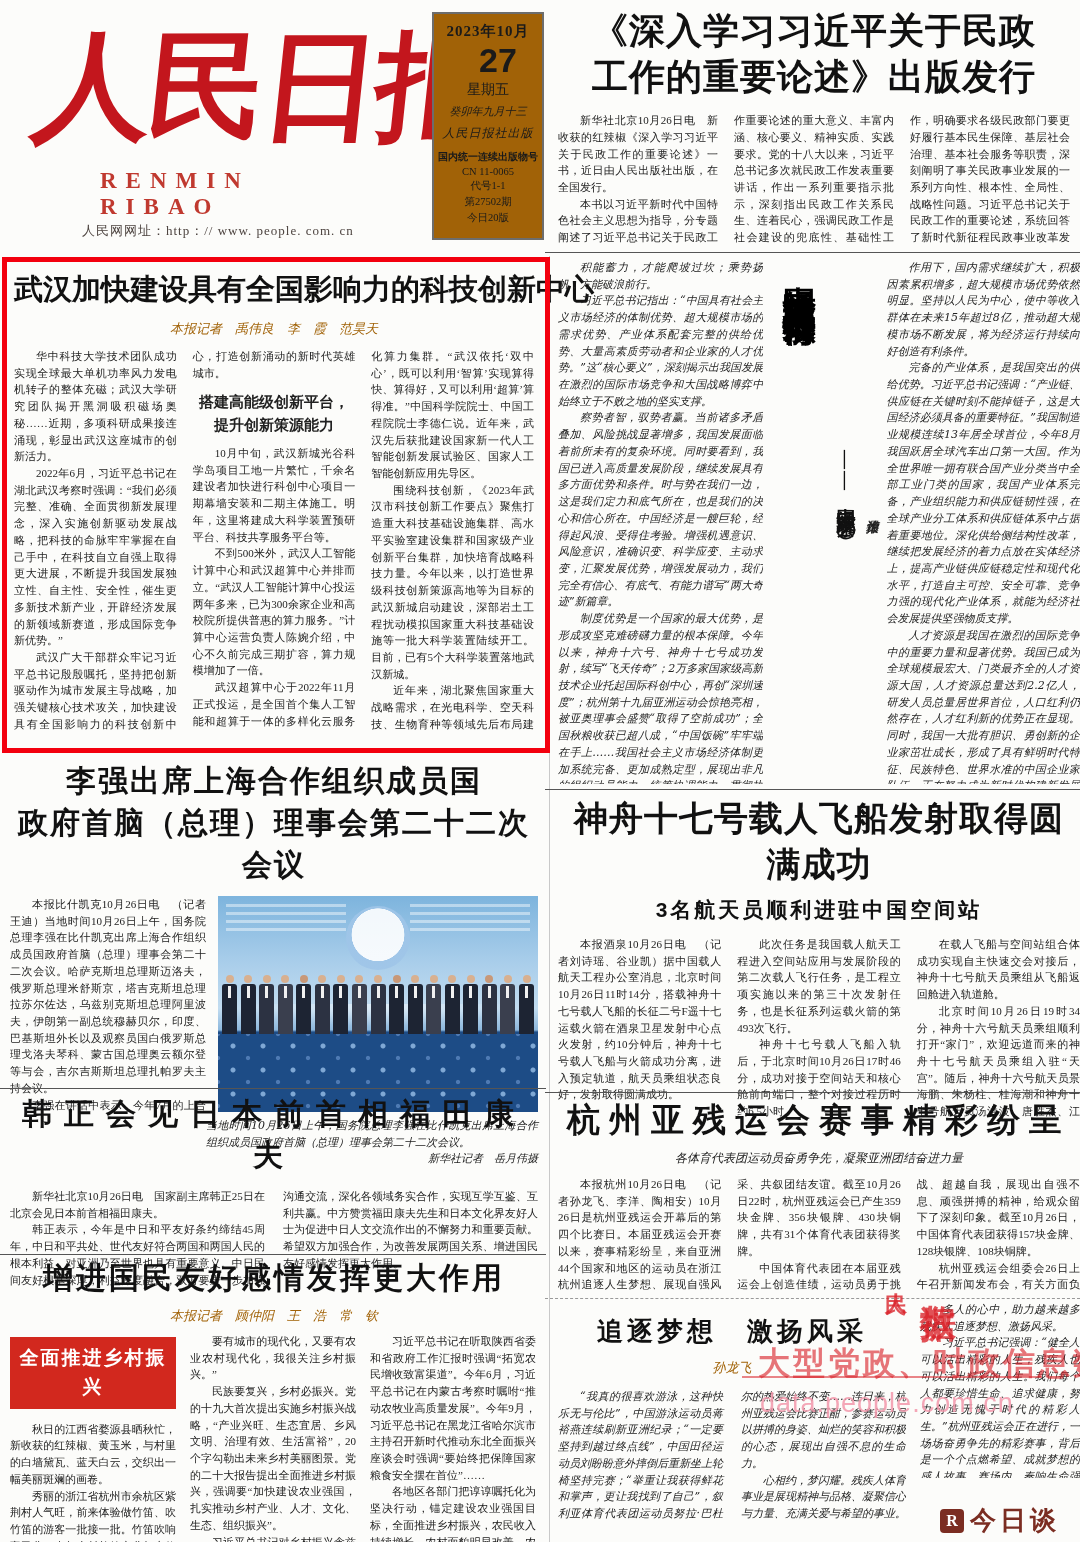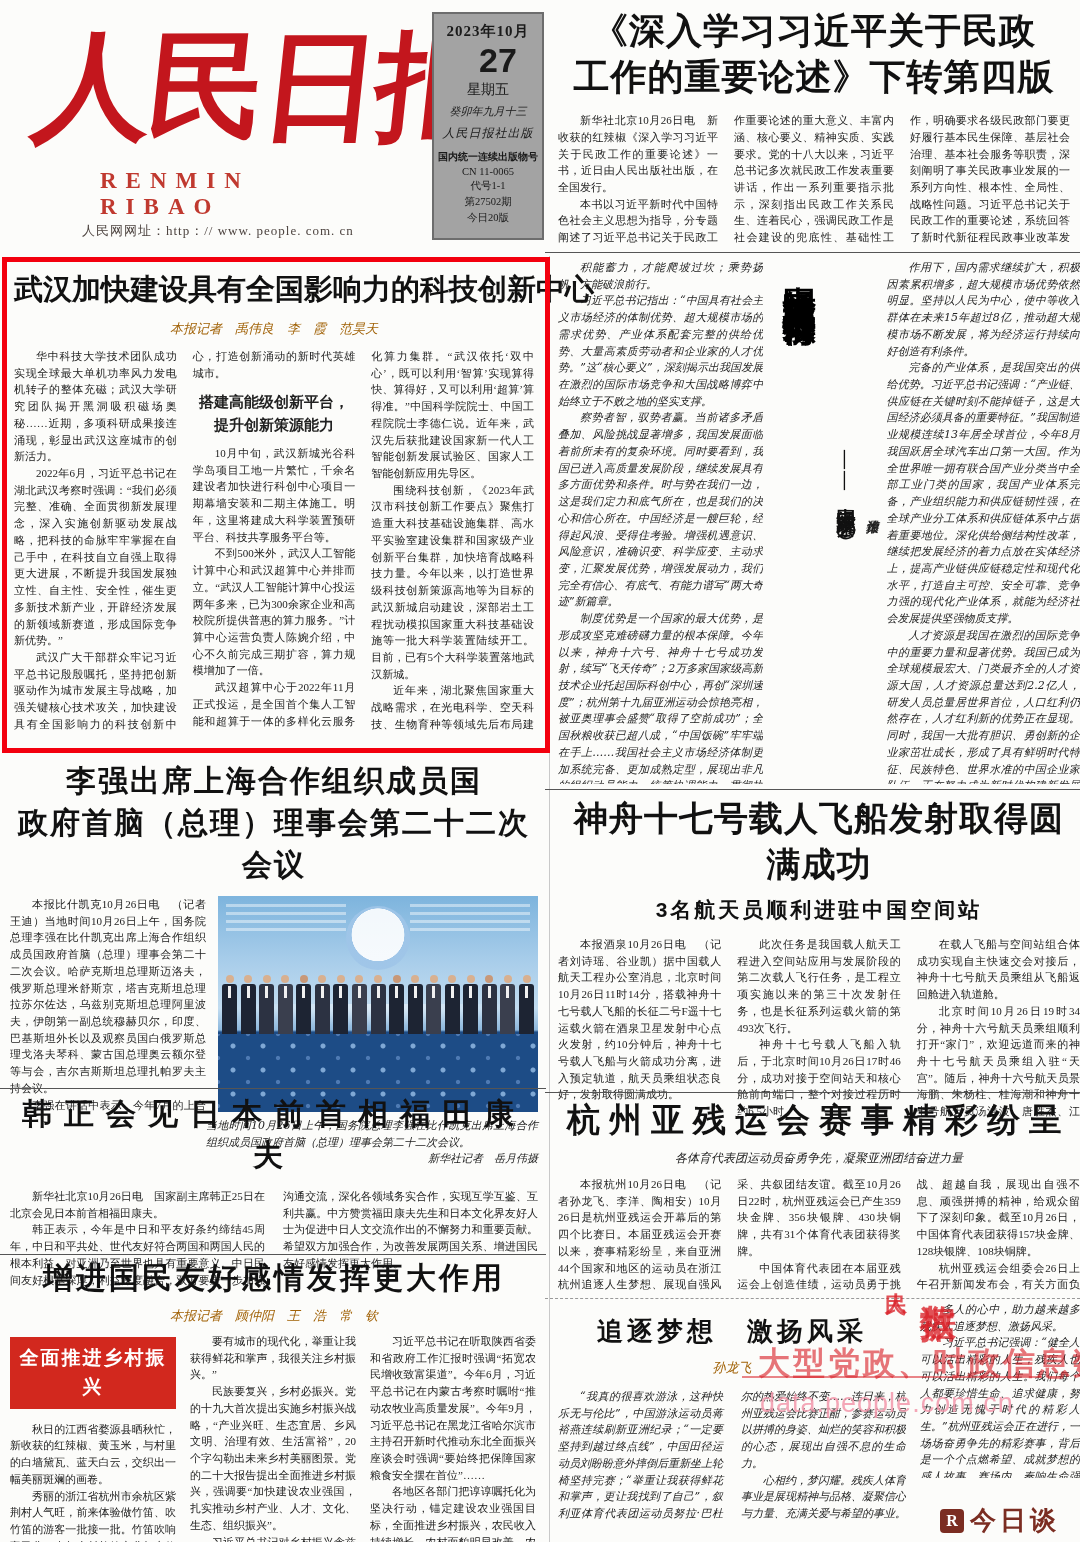--- a/index.html
+++ b/index.html
@@ -14,21 +14,21 @@
   .cols2{column-count:2;column-gap:18px;}
   .clip{overflow:hidden;}
 
   
   .logo-cn{left:34px;top:6px;width:400px;height:170px;color:#c3161d;
            font-family:"DejaVu Serif", serif;font-weight:900;font-size:118px;line-height:160px;
            letter-spacing:-4px;transform:skewX(-6deg);white-space:nowrap;}
   .logo-py{left:100px;top:168px;width:270px;color:#c0392f;font-family:"Liberation Serif", serif;
            font-weight:700;font-size:23px;letter-spacing:9px;}
   .site{left:82px;top:222px;width:320px;color:#4d4440;font-size:13px;letter-spacing:1px;}
-  .datebox{left:432px;top:12px;width:112px;height:228px;border:2px solid #6d6d6d;background:#a3a3a3;
+  .datebox{left:432px;top:12px;width:112px;height:228px;border:2px solid #6d6d6d;background:#a16207;
            text-align:center;padding-top:8px;box-sizing:border-box;}
   .datebox .d-month{font-size:15px;font-weight:700;letter-spacing:1px;}
   .datebox .d-day{font-size:34px;font-weight:700;line-height:1.15;font-family:"Liberation Sans", sans-serif;padding-left:20px;}
   .datebox .d-week{font-size:14px;margin-top:1px;}
   .datebox .d-lunar{font-size:11px;margin-top:5px;}
   .datebox .d-pub{font-size:12px;margin-top:6px;letter-spacing:1px;}
   .datebox .d-issn-t{font-size:10px;font-weight:700;margin-top:8px;}
   .datebox .d-sm{font-size:10.5px;margin-top:2px;}
 
   
@@ -167,21 +167,21 @@
     <div class="d-issn-t">国内统一连续出版物号</div>
     <div class="d-sm">CN 11-0065</div>
     <div class="d-sm">代号1-1</div>
     <div class="d-sm">第27502期</div>
     <div class="d-sm">今日20版</div>
   </div>
 
   <div class="abs a-minzheng">
     <div class="h-sans hl">
       <div>《深入学习习近平关于民政</div>
-      <div>工作的重要论述》下转第四版</div>
+      <div>工作的重要论述》出版发行</div>
     </div>
     <div class="txt body-text cols3 clip">
         <p>新华社北京10月26日电　新收获的红辣椒《深入学习习近平关于民政工作的重要论述》一书，近日由人民出版社出版，在全国发行。</p>
         <p>本书以习近平新时代中国特色社会主义思想为指导，分专题阐述了习近平总书记关于民政工作重要论述的重大意义、丰富内涵、核心要义、精神实质、实践要求。党的十八大以来，习近平总书记多次就民政工作发表重要讲话，作出一系列重要指示批示，深刻指出民政工作关系民生、连着民心，强调民政工作是社会建设的兜底性、基础性工作，明确要求各级民政部门要更好履行基本民生保障、基层社会治理、基本社会服务等职责，深刻阐明了事关民政事业发展的一系列方向性、根本性、全局性、战略性问题。习近平总书记关于民政工作的重要论述，系统回答了新时代新征程民政事业改革发展的一系列重大理论和实践问题，是党的创新理论在民政领域的具体体现，具有很强的政治性、思想性、指导性和针对性，为在中国式现代化进程中推动民政事业高质量发展指明了前进方向、提供了根本遵循。</p>
       </div>
   </div>
 
   <div class="abs a-wuhan">
     <div class="h-sans hl">武汉加快建设具有全国影响力的科技创新中心</div>
     <div class="byline kai">本报记者　禹伟良　李　霞　范昊天</div>
@@ -290,21 +290,21 @@
 
   <div class="abs a-xiangcun">
     <div class="h-serif hl">增进国民友好感情发挥更大作用</div>
     <div class="byline kai">本报记者　顾仲阳　王　浩　常　钦</div>
     <div class="row">
       <div class="c body-text">
         <div class="redlabel">全面推进乡村振兴</div>
         <span><p>秋日的江西省婺源县晒秋忙，新收获的红辣椒、黄玉米，与村里的白墙黛瓦、蓝天白云，交织出一幅美丽斑斓的画卷。</p><p>秀丽的浙江省杭州市余杭区紫荆村人气旺，前来体验做竹笛、吹竹笛的游客一批接一批。竹笛吹响富民曲，去年全村竹笛产业年产值3.4亿元，村民人均年收入达5.3万元。</p></span>
       </div>
       <div class="c body-text">
-          <p>要有城市的现代化，举重让我获得鲜花和掌声，我很关注乡村振兴。”</p>
+          <p>要有城市的现代化，又要有农业农村现代化，我很关注乡村振兴。”</p>
           <p>民族要复兴，乡村必振兴。党的十九大首次提出实施乡村振兴战略，“产业兴旺、生态宜居、乡风文明、治理有效、生活富裕”，20个字勾勒出未来乡村美丽图景。党的二十大报告提出全面推进乡村振兴，强调要“加快建设农业强国，扎实推动乡村产业、人才、文化、生态、组织振兴”。</p>
           <p>习近平总书记对乡村振兴念兹在兹。党的二十大后首次国内考察，习近平总书记就来到陕西延安，强调“全面推进乡村振兴，把富民政策一项一项落实好，加快推进农业农村现代化，让老乡们生活越来越红火”。今年5月，</p>
         </div>
       <div class="c body-text">
           <p>习近平总书记在听取陕西省委和省政府工作汇报时强调“拓宽农民增收致富渠道”。今年6月，习近平总书记在内蒙古考察时嘱咐“推动农牧业高质量发展”。今年9月，习近平总书记在黑龙江省哈尔滨市主持召开新时代推动东北全面振兴座谈会时强调“要始终把保障国家粮食安全摆在首位”……</p>
           <p>各地区各部门把谆谆嘱托化为坚决行动，锚定建设农业强国目标，全面推进乡村振兴，农民收入持续增长，农村面貌明显改善，农业农村现代化迈上新台阶，希望的田野欣欣向荣。新征程上，全面推进乡村振兴步履铿锵，为开局之年高质量发展提供了有力支撑。（下转第四版）</p>
         </div>
     </div>
   </div>
 

